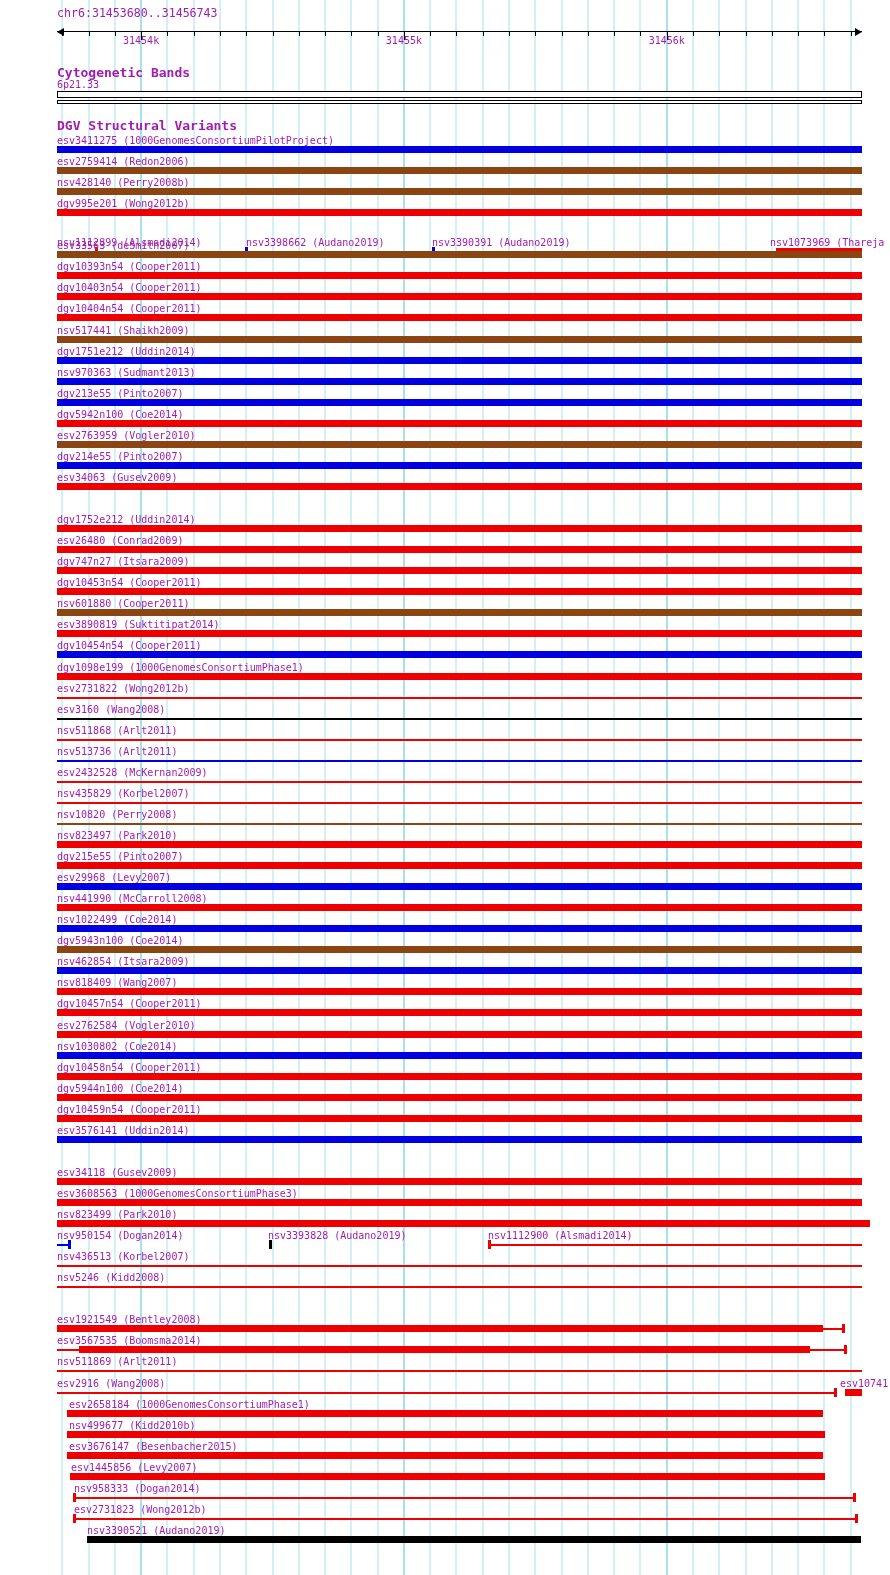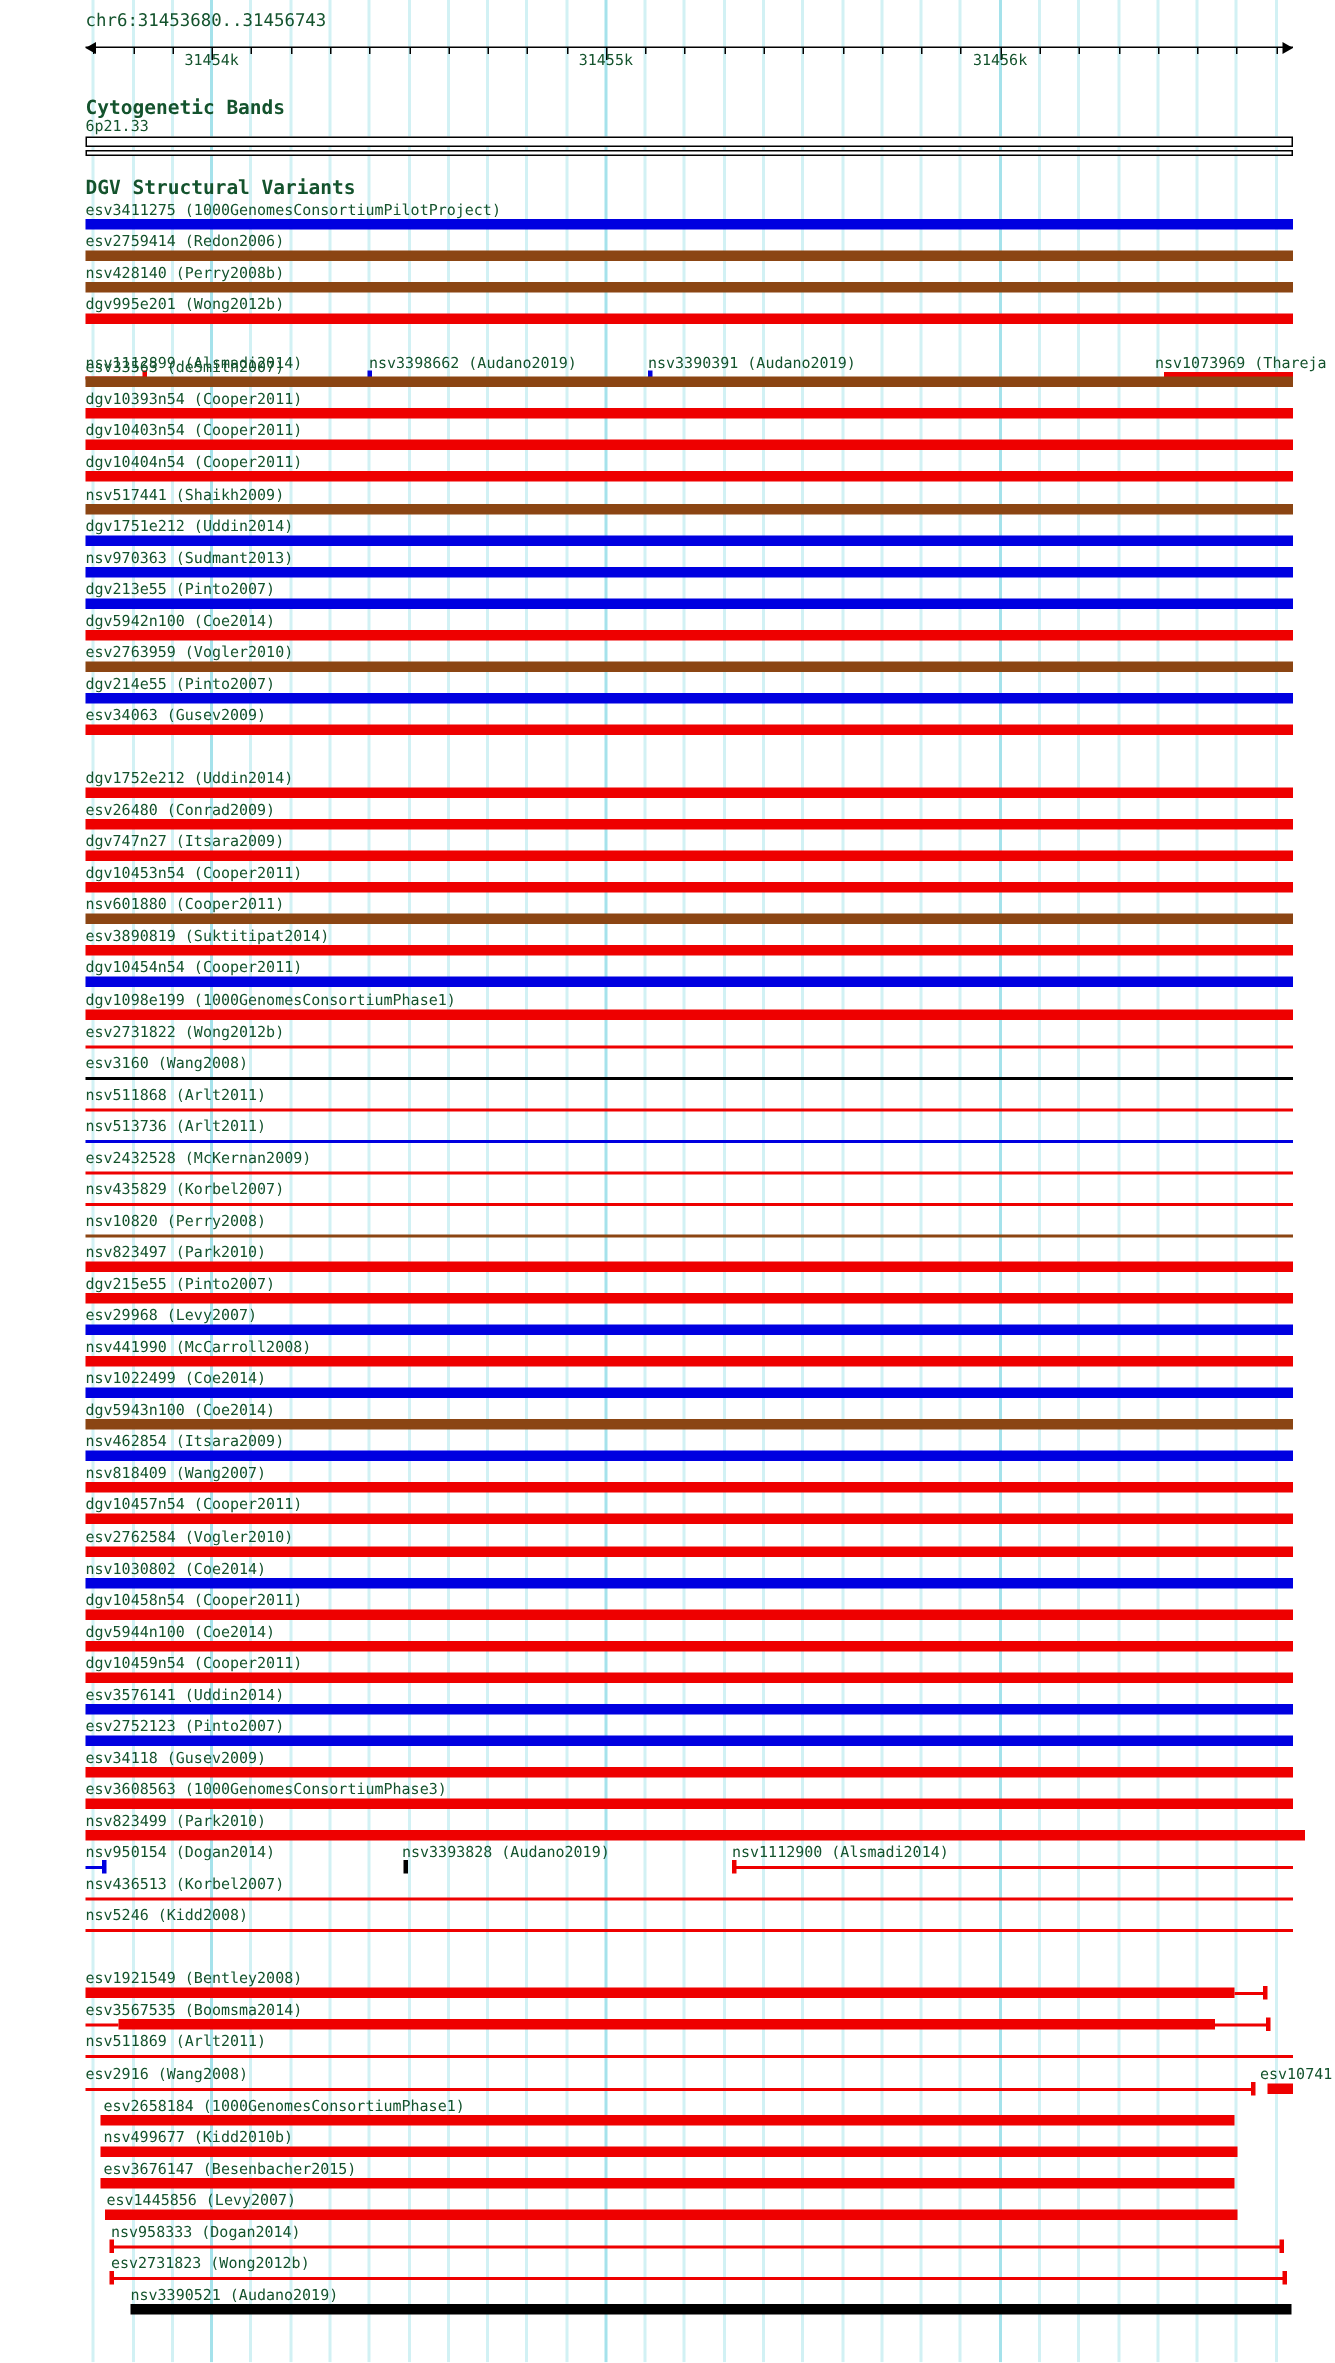--- a/index.html
+++ b/index.html
@@ -1,17 +1,17 @@
 <!DOCTYPE html>
 <html><head>
 <meta charset="utf-8">
 <style>
   html,body{margin:0;padding:0;background:#fff;}
   .screen{position:relative;width:890px;height:1575px;background:#ffffff;overflow:hidden;
-          font-family:"DejaVu Sans Mono",monospace;color:#14532d;}
+          font-family:"DejaVu Sans Mono",monospace;color:#a21caf;}
   .gridline{position:absolute;top:0;height:1575px;width:2px;}
   .title{position:absolute;left:57px;top:7px;font-size:11.6px;line-height:13px;white-space:pre;}
   .ruler-line{position:absolute;left:57px;top:31px;width:805px;height:1px;background:#000;}
   .arrow{position:absolute;width:0;height:0;border-top:4px solid transparent;border-bottom:4px solid transparent;}
   .arrow.left{left:57px;top:28px;border-right:7px solid #000;}
   .arrow.right{left:855px;top:28px;border-left:7px solid #000;}
   .rtick{position:absolute;top:32px;width:1px;background:#000;}
   .rtick.minor{height:4px;}
   .rtick.major{height:8px;}
   .rlabel{position:absolute;top:35px;font-size:10px;line-height:12px;transform:translateX(-50%);white-space:pre;}
@@ -304,24 +304,20 @@
         <div class="seg bar" style="background: rgb(238, 0, 0); left: 57px; width: 805px;"></div>
       </div>
       <div class="vrow" style="top: 968.76px;">
         <div class="vlabel" style="left: 57px;">dgv10459n54 (Cooper2011)</div>
         <div class="seg bar" style="background: rgb(238, 0, 0); left: 57px; width: 805px;"></div>
       </div>
       <div class="vrow" style="top: 989.82px;">
         <div class="vlabel" style="left: 57px;">esv3576141 (Uddin2014)</div>
         <div class="seg bar" style="background: rgb(0, 0, 224); left: 57px; width: 805px;"></div>
       </div>
-      <div class="vrow" style="top: 1010.88px;">
-        <div class="vlabel" style="left: 57px;">esv2752123 (Pinto2007)</div>
-        <div class="seg bar" style="background: rgb(0, 0, 224); left: 57px; width: 805px;"></div>
-      </div>
       <div class="vrow" style="top: 1031.94px;">
         <div class="vlabel" style="left: 57px;">esv34118 (Gusev2009)</div>
         <div class="seg bar" style="background: rgb(238, 0, 0); left: 57px; width: 805px;"></div>
       </div>
       <div class="vrow" style="top: 1053px;">
         <div class="vlabel" style="left: 57px;">esv3608563 (1000GenomesConsortiumPhase3)</div>
         <div class="seg bar" style="background: rgb(238, 0, 0); left: 57px; width: 805px;"></div>
       </div>
       <div class="vrow" style="top: 1074.06px;">
         <div class="vlabel" style="left: 57px;">nsv823499 (Park2010)</div>

